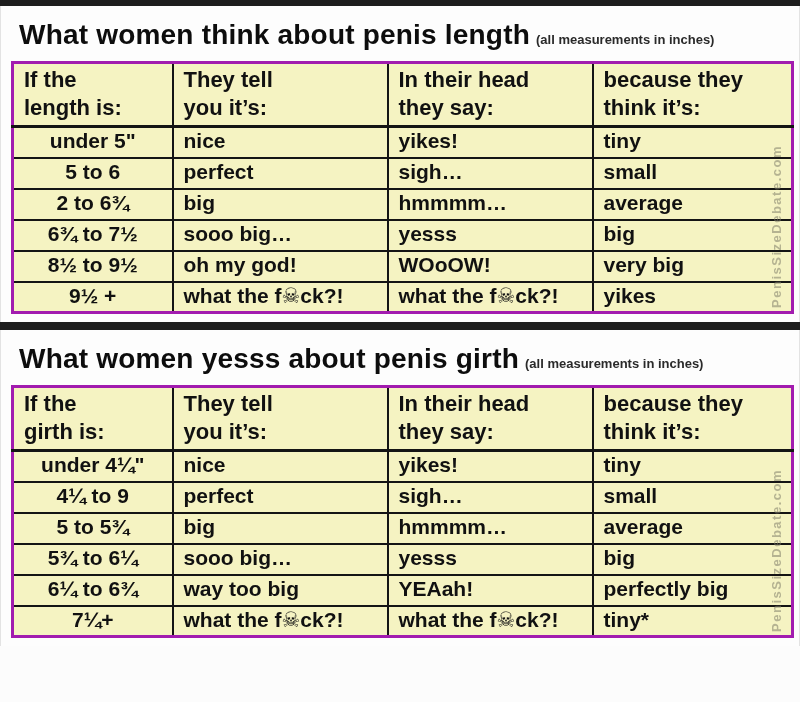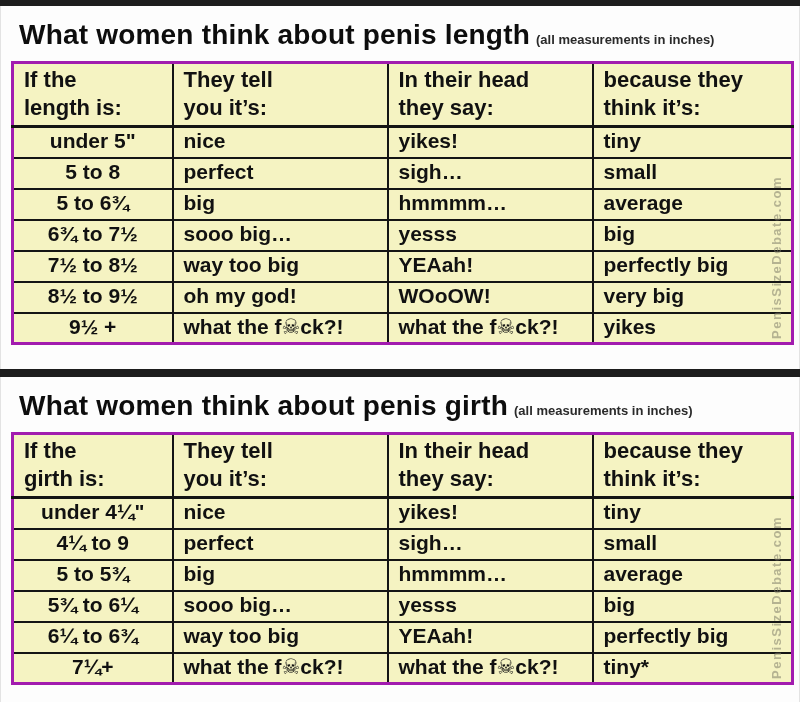--- a/index.html
+++ b/index.html
@@ -16,21 +16,21 @@
   .bar {
     width: 800px;
     background: #1d1d1d;
   }
   .bar.top { height: 6px; }
   .bar.mid { height: 8px; }
   .panel {
     background: #fdfdfd;
     border-left: 1px solid #e3e3e3;
     border-right: 1px solid #e3e3e3;
-    padding: 11px 0 24px 0;
+    padding: 11px 0 8px 0;
   }
   .title-line {
     margin: 2px 0 10px 18px;
     white-space: nowrap;
   }
   .title {
     font-size: 28px;
     letter-spacing: 0.2px;
     color: #0d0d0d;
   }
@@ -123,44 +123,38 @@
           </tr>
         </thead>
       <tbody>
           <tr>
             <td class="c0">under 5"</td>
             <td class="c1">nice</td>
             <td class="c2">yikes!</td>
             <td class="c3">tiny</td>
           </tr>
           <tr>
-            <td class="c0">5 to 8</td>
+            <td class="c0">5 to 6</td>
             <td class="c1">perfect</td>
             <td class="c2">sigh…</td>
             <td class="c3">small</td>
           </tr>
           <tr>
-            <td class="c0">5 to 6¾</td>
+            <td class="c0">2 to 6¾</td>
             <td class="c1">big</td>
             <td class="c2">hmmmm…</td>
             <td class="c3">average</td>
           </tr>
           <tr>
             <td class="c0">6¾ to 7½</td>
             <td class="c1">sooo big…</td>
             <td class="c2">yesss</td>
             <td class="c3">big</td>
           </tr>
           <tr>
-            <td class="c0">7½ to 8½</td>
-            <td class="c1">way too big</td>
-            <td class="c2">YEAah!</td>
-            <td class="c3">perfectly big</td>
-          </tr>
-          <tr>
             <td class="c0">8½ to 9½</td>
             <td class="c1">oh my god!</td>
             <td class="c2">WOoOW!</td>
             <td class="c3">very big</td>
           </tr>
           <tr>
             <td class="c0">9½ +</td>
             <td class="c1">what the f☠ck?!</td>
             <td class="c2">what the f☠ck?!</td>
             <td class="c3">yikes</td>
@@ -168,21 +162,21 @@
         </tbody>
     </table>
     <div class="watermark">PenisSizeDebate.com</div>
   </div>
 </div>
 
 <div class="bar mid"></div>
 
 <div class="panel">
   <div class="title-line">
-    <span class="title">What women think about penis girth</span><span class="subtitle">(all measurements in inches)</span>
+    <span class="title">What women yesss about penis girth</span><span class="subtitle">(all measurements in inches)</span>
   </div>
   <div class="table-wrap">
     <table>
       <colgroup>
           <col class="c0">
           <col class="c1">
           <col class="c2">
           <col class="c3">
         </colgroup>
       <thead>

